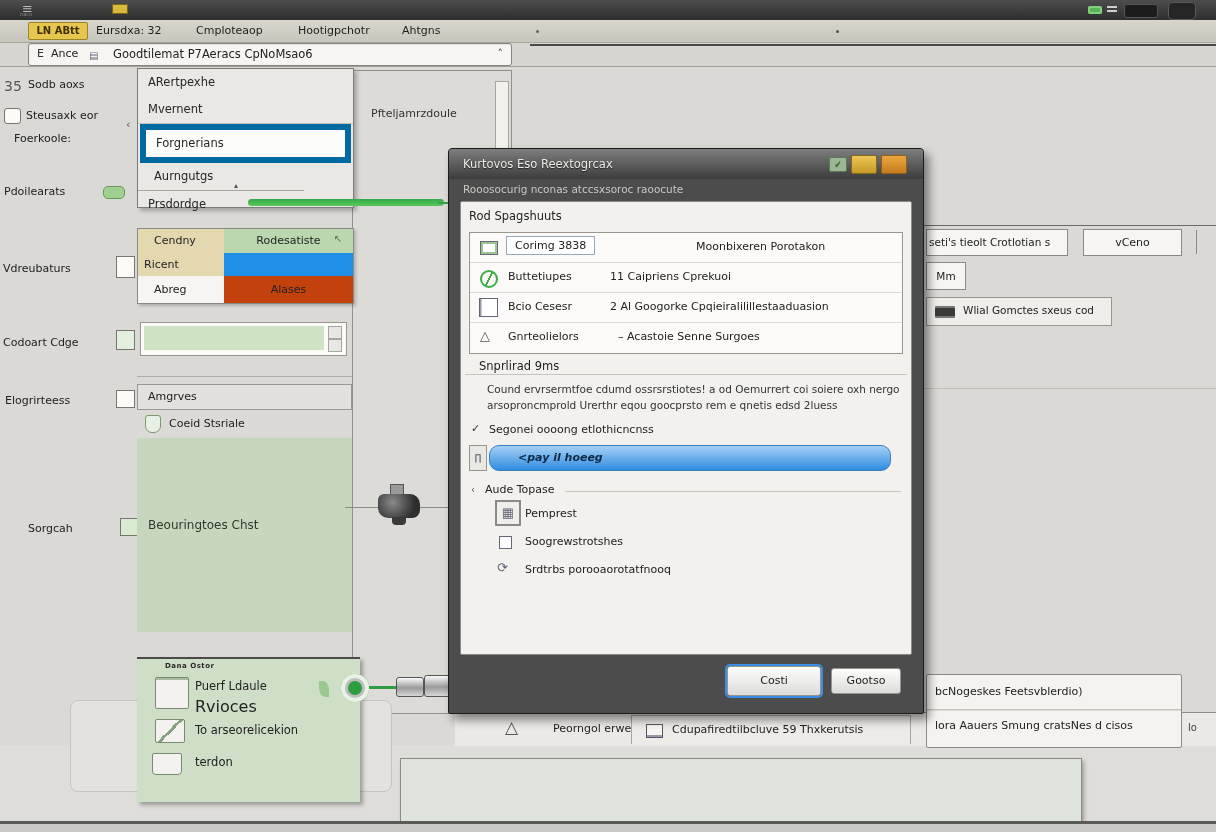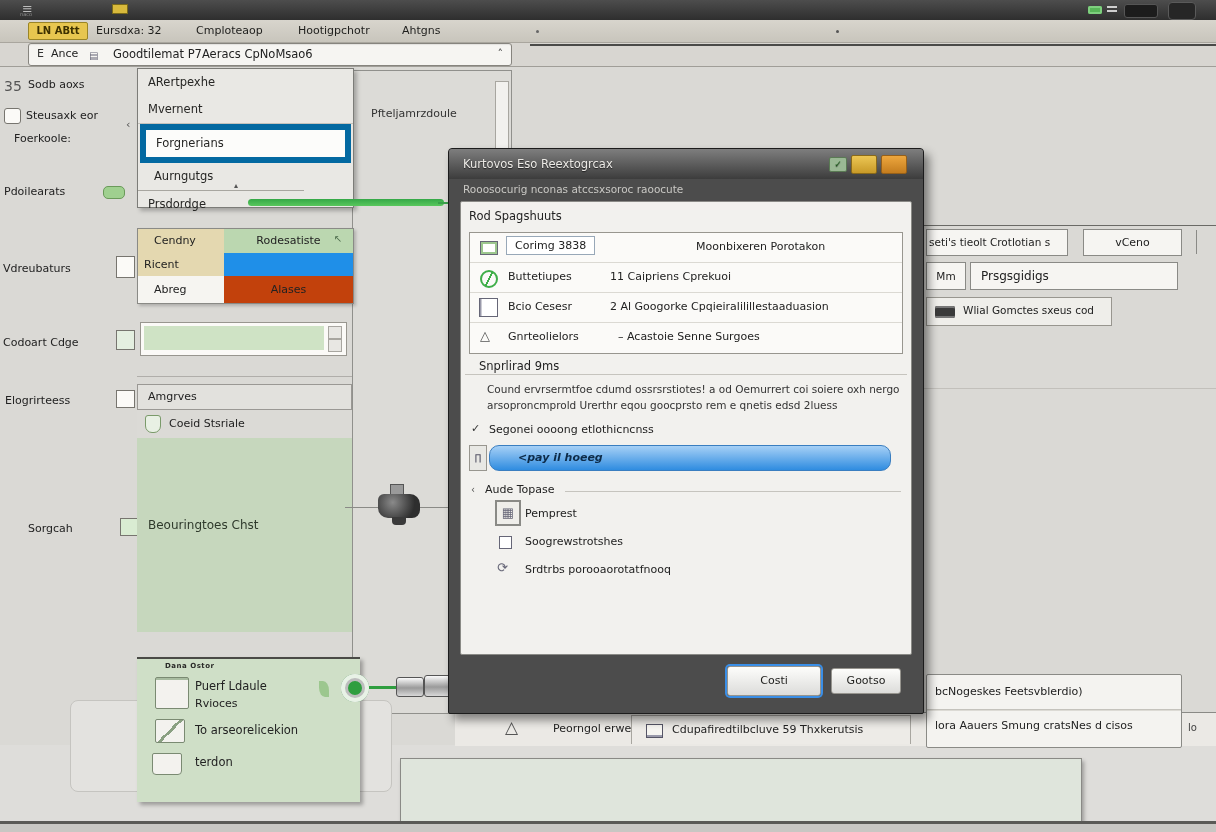--- a/index.html
+++ b/index.html
@@ -156,21 +156,21 @@
   <div class="abs" style="left:137px;top:668px;width:215px;height:25px;background:#edebe7;border:1px solid #a5a39f;box-sizing:border-box;z-index:2;">
     <span class="abs" style="left:6px;top:7px;width:15px;height:10px;background:#cfe3c5;border:1px solid #6a8a5a;border-radius:1px;box-shadow:-2px -3px 0 -1px #6a8a5a;"></span>
     <span class="abs txt" style="left:28px;top:4px;">Sustoteenon</span>
     <span class="abs txt" style="right:6px;top:2px;color:#555;">..</span>
   </div>
 
   <div class="abs" style="left:137px;top:657px;width:223px;height:143px;background:#cfdfc7;border-top:2px solid #4a4a46;box-shadow:3px 3px 4px rgba(0,0,0,.3);z-index:4;">
     <span class="abs txt" style="left:28px;top:3px;font-size:7px;font-weight:bold;color:#2a2a28;letter-spacing:.5px;">Dana Ostor</span>
     <span class="abs" style="left:18px;top:18px;width:32px;height:30px;background:#f3f2ee;border:1.5px solid #7a8a72;border-radius:2px;box-shadow:inset 0 8px 0 -6px #a8bca0, inset 0 18px 0 -16px #a8bca0;"></span>
     <span class="abs txt" style="left:58px;top:20px;font-size:11.5px;">Puerf Ldaule</span>
-    <span class="abs txt" style="left:58px;top:38px;font-size:11px;">Rvioces</span>
+    <span class="abs txt" style="left:58px;top:38px;font-size:16px;">Rvioces</span>
     <span class="abs" style="left:182px;top:22px;width:10px;height:16px;background:#9cc78e;border-radius:0 60% 0 60%;"></span>
     <span class="abs" style="left:18px;top:60px;width:28px;height:22px;background:#f3f2ee;border:1.5px solid #7a8a72;border-radius:2px;background-image:linear-gradient(135deg,transparent 46%,#8aa082 46%,#8aa082 54%,transparent 54%);"></span>
     <span class="abs txt" style="left:58px;top:64px;font-size:11.5px;">To arseorelicekion</span>
     <span class="abs" style="left:15px;top:94px;width:28px;height:20px;background:#f3f2ee;border:1.5px solid #7a8a72;border-radius:2px 2px 4px 4px;"></span>
     <span class="abs txt" style="left:58px;top:96px;font-size:11.5px;">terdon</span>
   </div>
 
   <div class="abs" style="left:367px;top:686px;width:30px;height:3px;background:#2f9e3f;z-index:5;"></div>
   <div class="abs node" style="left:341px;top:674px;width:28px;height:28px;z-index:6;"></div>
   <div class="abs cyl" style="left:396px;top:677px;width:26px;height:18px;z-index:5;"></div>
@@ -246,21 +246,20 @@
 
     <div class="abs btn btnfocus" style="left:278px;top:517px;width:92px;height:28px;line-height:28px;">Costi</div>
     <div class="abs btn" style="left:382px;top:519px;width:68px;height:24px;line-height:24px;">Gootso</div>
   </div>
 
   <div class="abs" style="left:922px;top:225px;width:294px;height:1px;background:#6a6a66;z-index:2;"></div>
   <div class="abs fieldbox" style="left:926px;top:229px;width:142px;height:27px;padding-left:2px;font-size:10.5px;overflow:hidden;z-index:2;box-sizing:border-box;">seti's tieolt Crotlotian s</div>
   <div class="abs fieldbox" style="left:1083px;top:229px;width:99px;height:27px;text-align:center;font-size:11px;z-index:2;box-sizing:border-box;">vCeno</div>
   <div class="abs" style="left:1196px;top:230px;width:1px;height:24px;background:#8a8a86;z-index:2;"></div>
   <div class="abs fieldbox" style="left:926px;top:262px;width:40px;height:28px;text-align:center;font-size:10.5px;line-height:26px;z-index:2;box-sizing:border-box;">Mm</div>
-  <div class="abs fieldbox" style="left:970px;top:262px;width:208px;height:28px;padding-left:10px;font-size:12px;line-height:26px;z-index:2;box-sizing:border-box;">Prsgsgidigs</div>
   <div class="abs" style="left:926px;top:297px;width:186px;height:29px;background:#efeeea;border:1px solid #98968f;z-index:2;box-sizing:border-box;">
     <span class="abs" style="left:8px;top:8px;width:20px;height:12px;background:#3a3a3a;border-radius:2px;box-shadow:inset 0 3px 0 -1px #777, inset 0 -3px 0 -1px #777;"></span>
     <span class="abs txt" style="left:36px;top:6px;font-size:10.5px;">Wlial Gomctes sxeus cod</span>
   </div>
   <div class="abs" style="left:922px;top:388px;width:294px;height:1px;background:#c2c0bb;z-index:2;"></div>
 
   <div class="abs statusbar" style="left:455px;top:712px;width:761px;height:33px;z-index:3;">
     <span class="abs txt" style="left:50px;top:4px;color:#555;font-size:17px;">△</span>
     <span class="abs txt" style="left:98px;top:9px;">Peorngol erwen</span>
     <div class="abs" style="left:176px;top:2px;width:280px;height:29px;border:1px solid #a8a6a0;border-bottom:none;background:#edebe7;box-sizing:border-box;">

